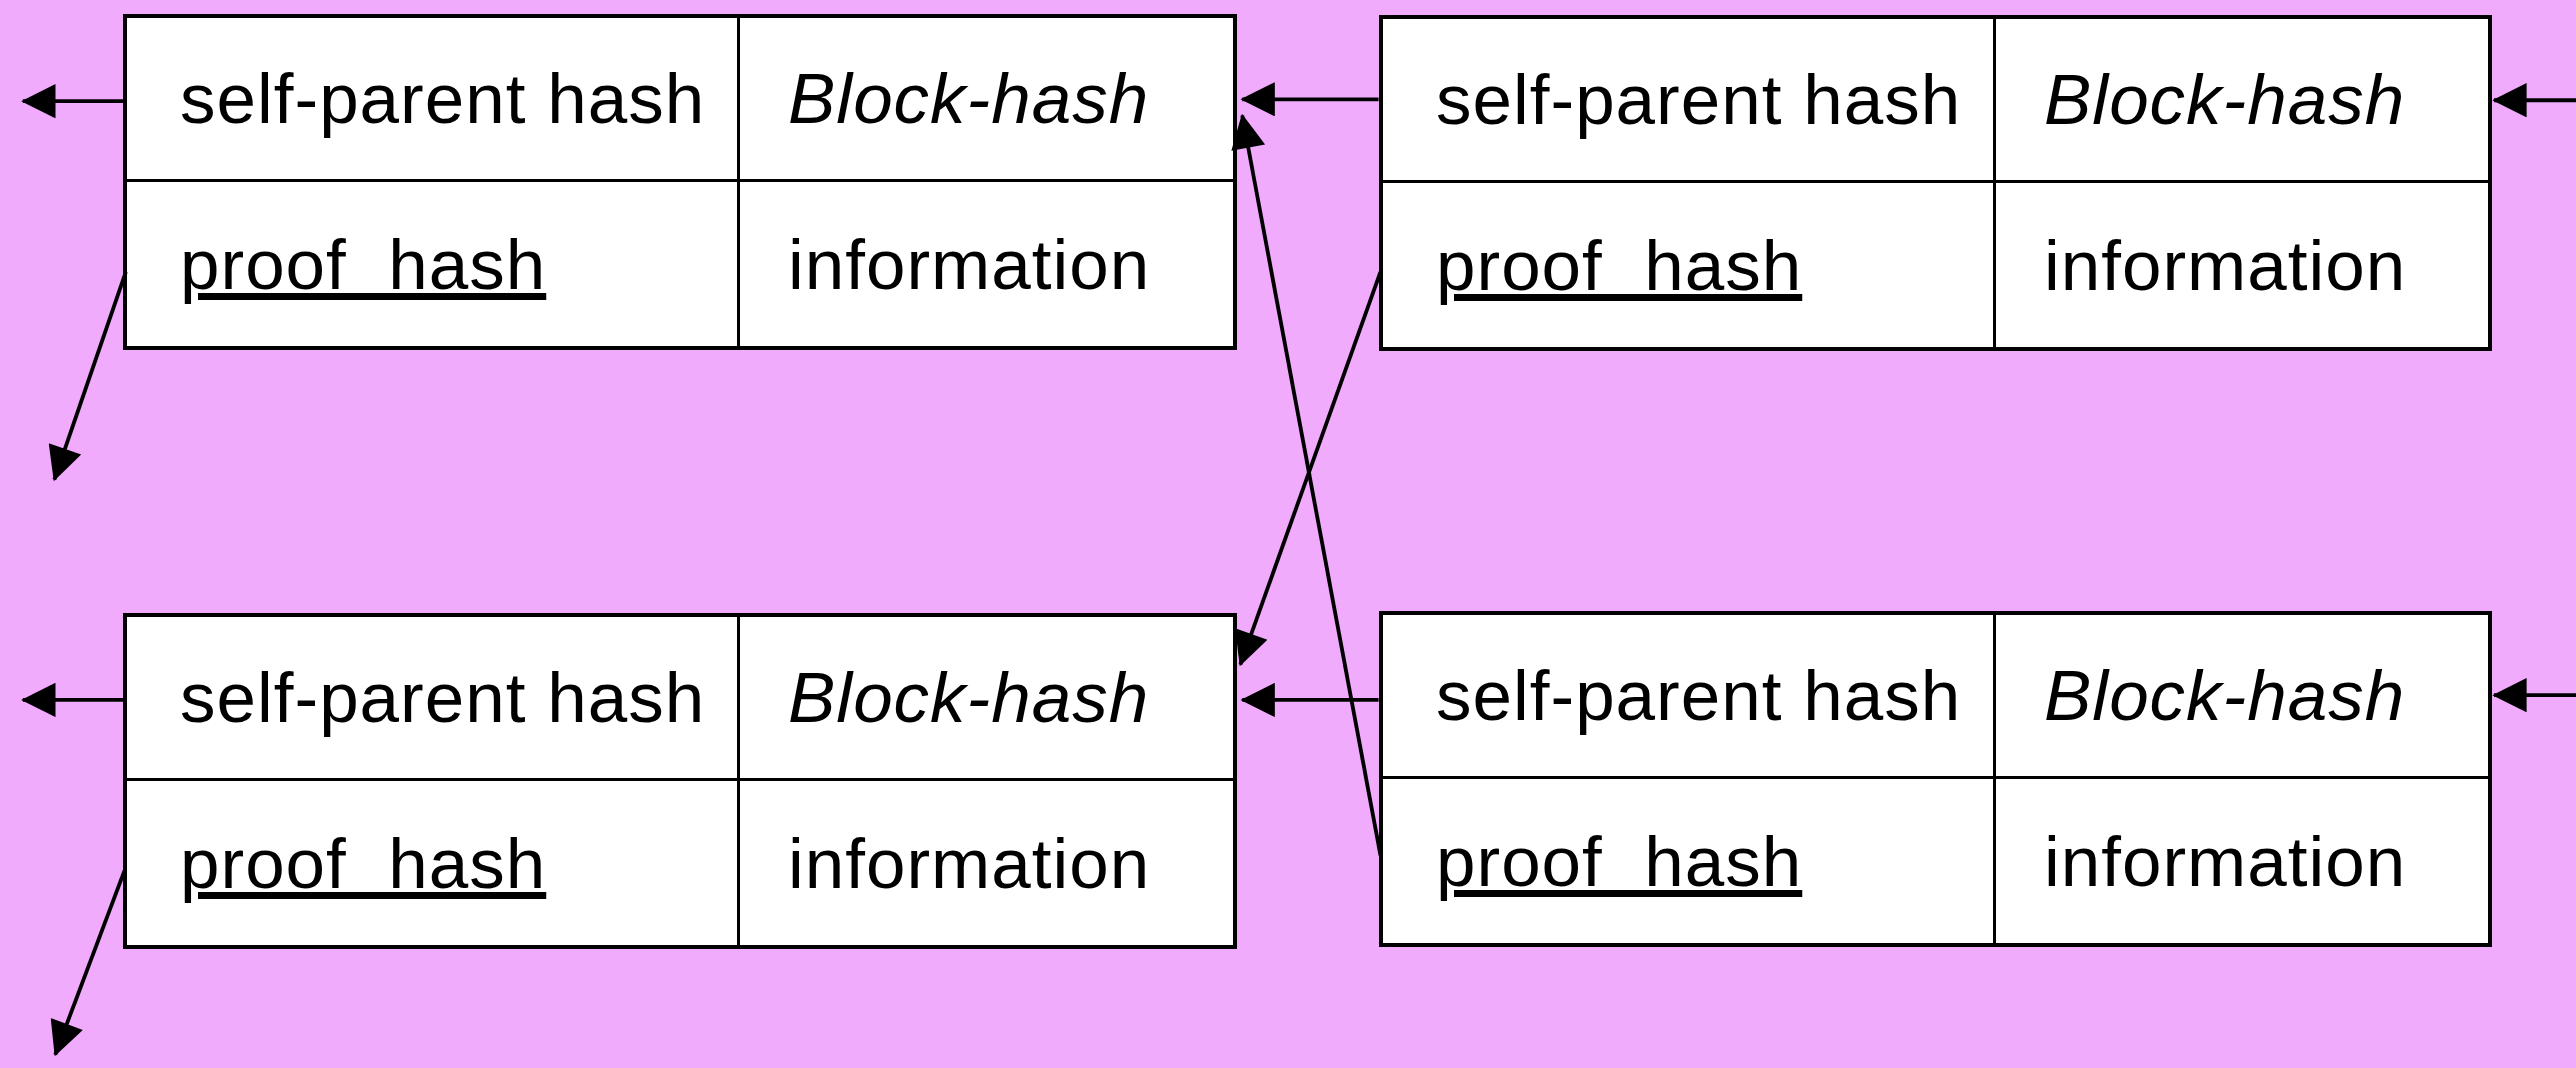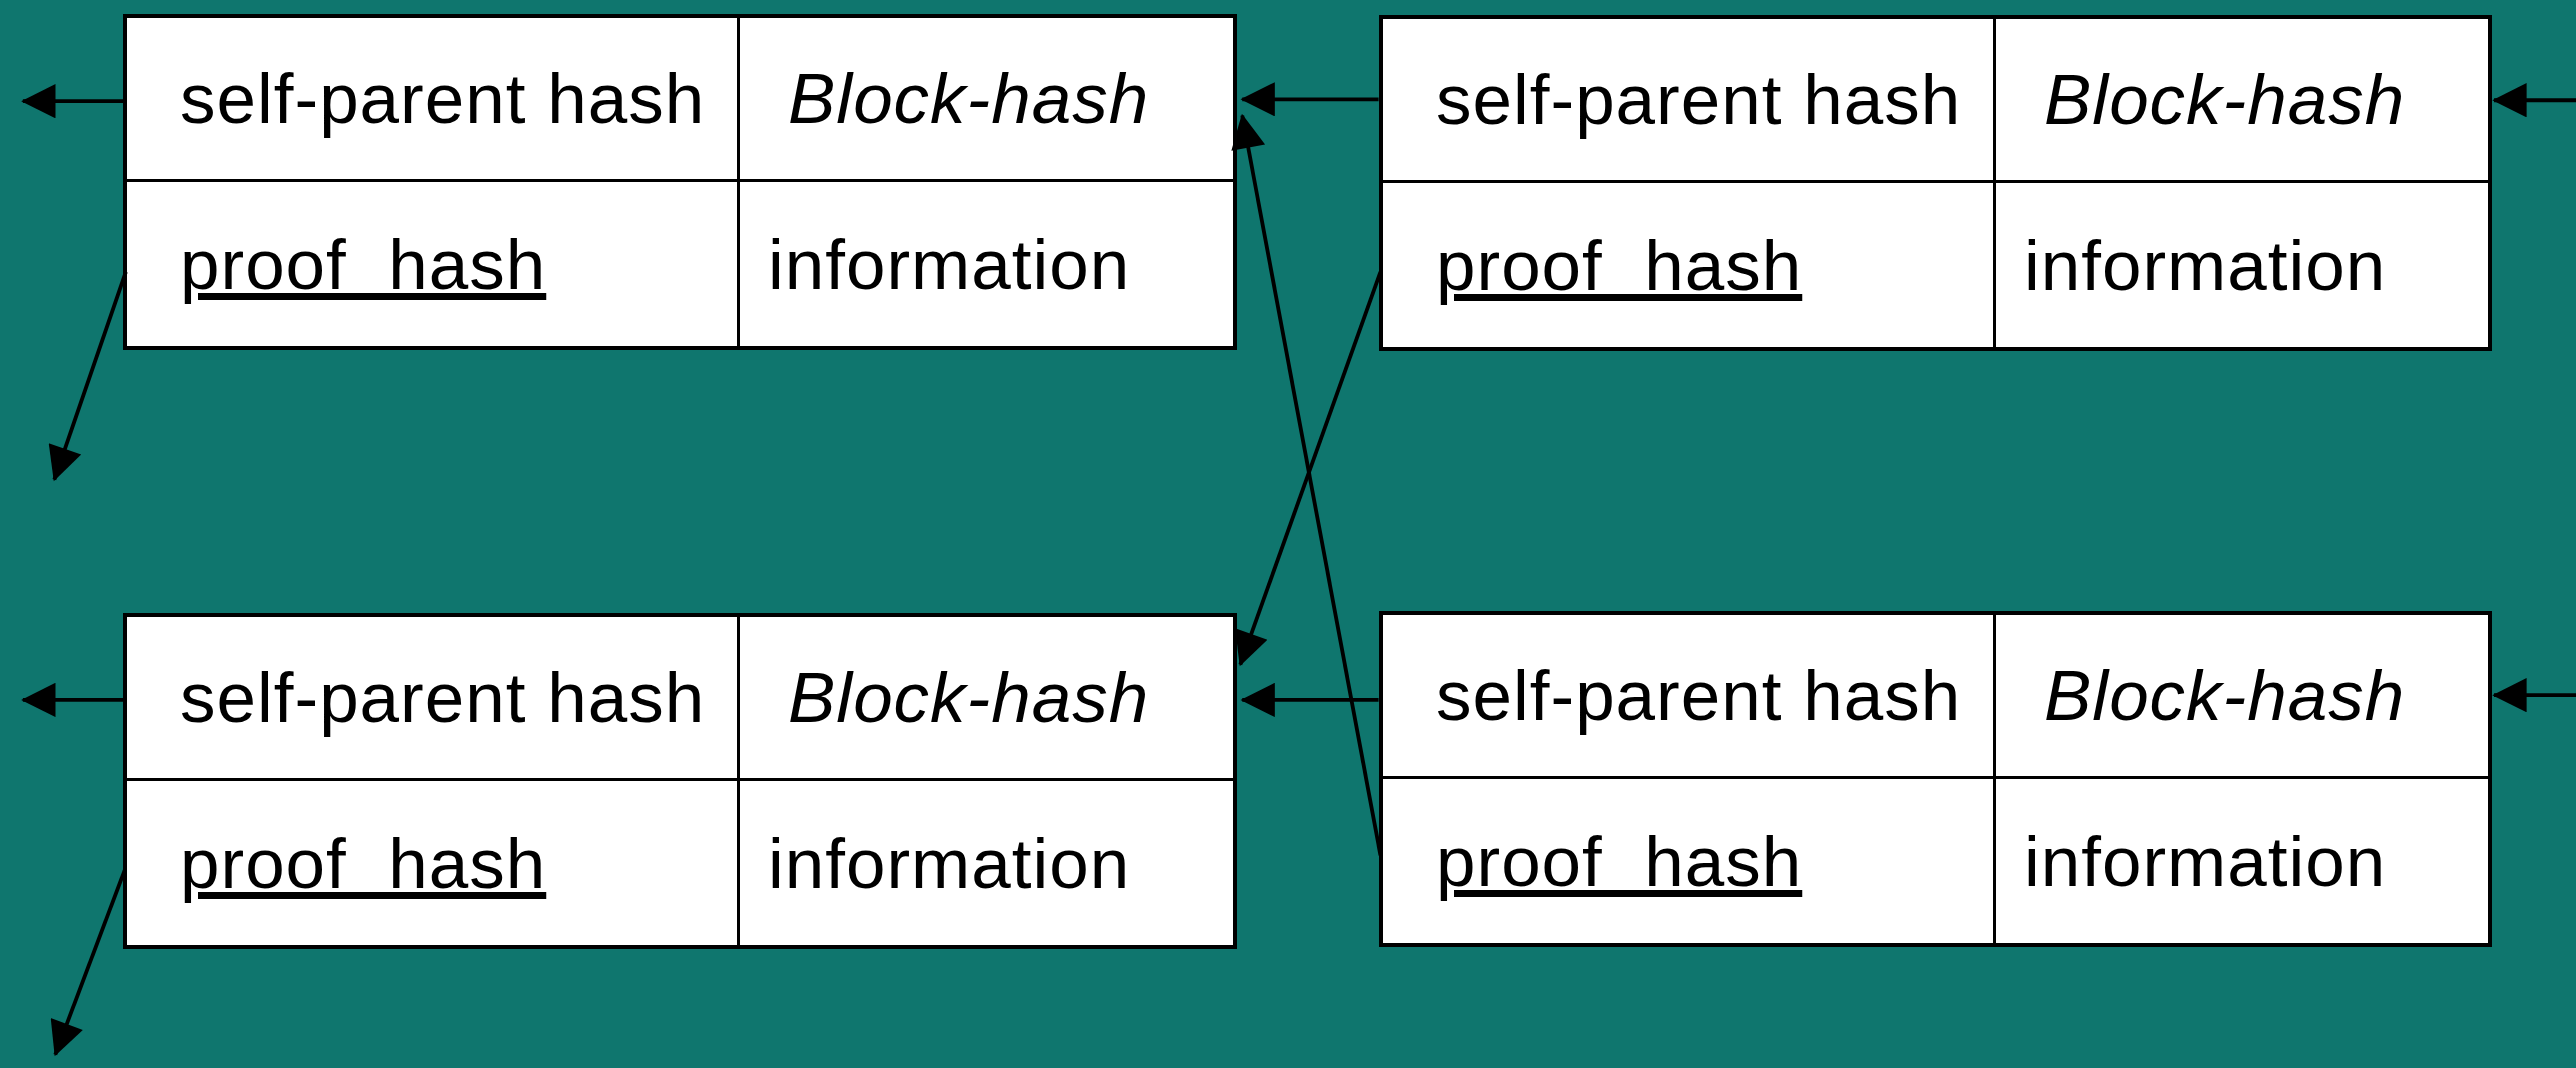--- a/index.html
+++ b/index.html
@@ -1,19 +1,19 @@
 <!DOCTYPE html>
 <html><head>
 <meta charset="utf-8">
 <style>
   html,body{margin:0;padding:0;background:#ffffff;}
   #canvas{
     position:relative;
     width:2576px;height:1069px;
-    background:#0f766e;
+    background:#f0abfc;
     font-family:"Liberation Sans", sans-serif;
     overflow:hidden;
   }
   .block{
     position:absolute;
     box-sizing:border-box;
     border:4.8px solid #000;
     background:#fff;
     display:grid;
     grid-template-columns:613px 1fr;
@@ -25,21 +25,21 @@
     padding-left:53px;
     font-size:71px;
     letter-spacing:1px;
     color:#000;
     white-space:pre;
     overflow:hidden;
   }
   .cell.r0c0{border-right:3.8px solid #000;border-bottom:3.8px solid #000;}
   .cell.r0c1{border-bottom:3.8px solid #000;padding-left:48px;font-style:italic;}
   .cell.r1c0{border-right:3.8px solid #000;text-decoration:underline;}
-  .cell.r1c1{padding-left:28px;}
+  .cell.r1c1{padding-left:48px;}
   #arrow-layer{
     position:absolute;left:0;top:0;width:2576px;height:1069px;
     pointer-events:none;
   }
   #arrow-layer line{stroke:#000;stroke-width:4;}
   
   #block-top-left    {left:123px;top:14.3px; width:1114px;height:336px;}
   #block-top-right   {left:1379px;top:15.3px;width:1113px;height:336px;}
   #block-bottom-left {left:123px;top:613px;width:1114px;height:336px;}
   #block-bottom-right{left:1379px;top:611px;width:1113px;height:336px;}

